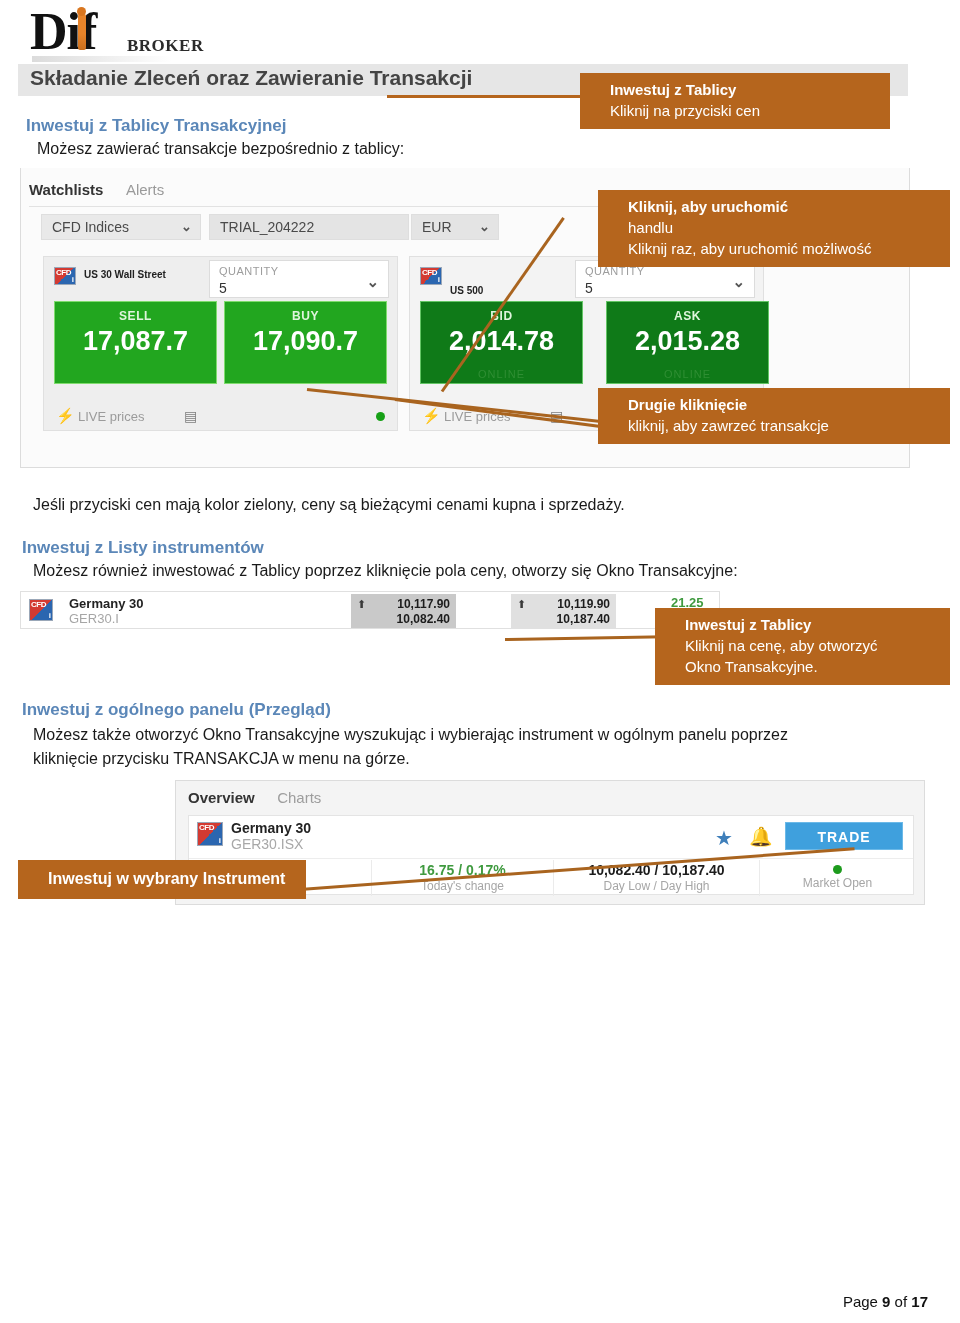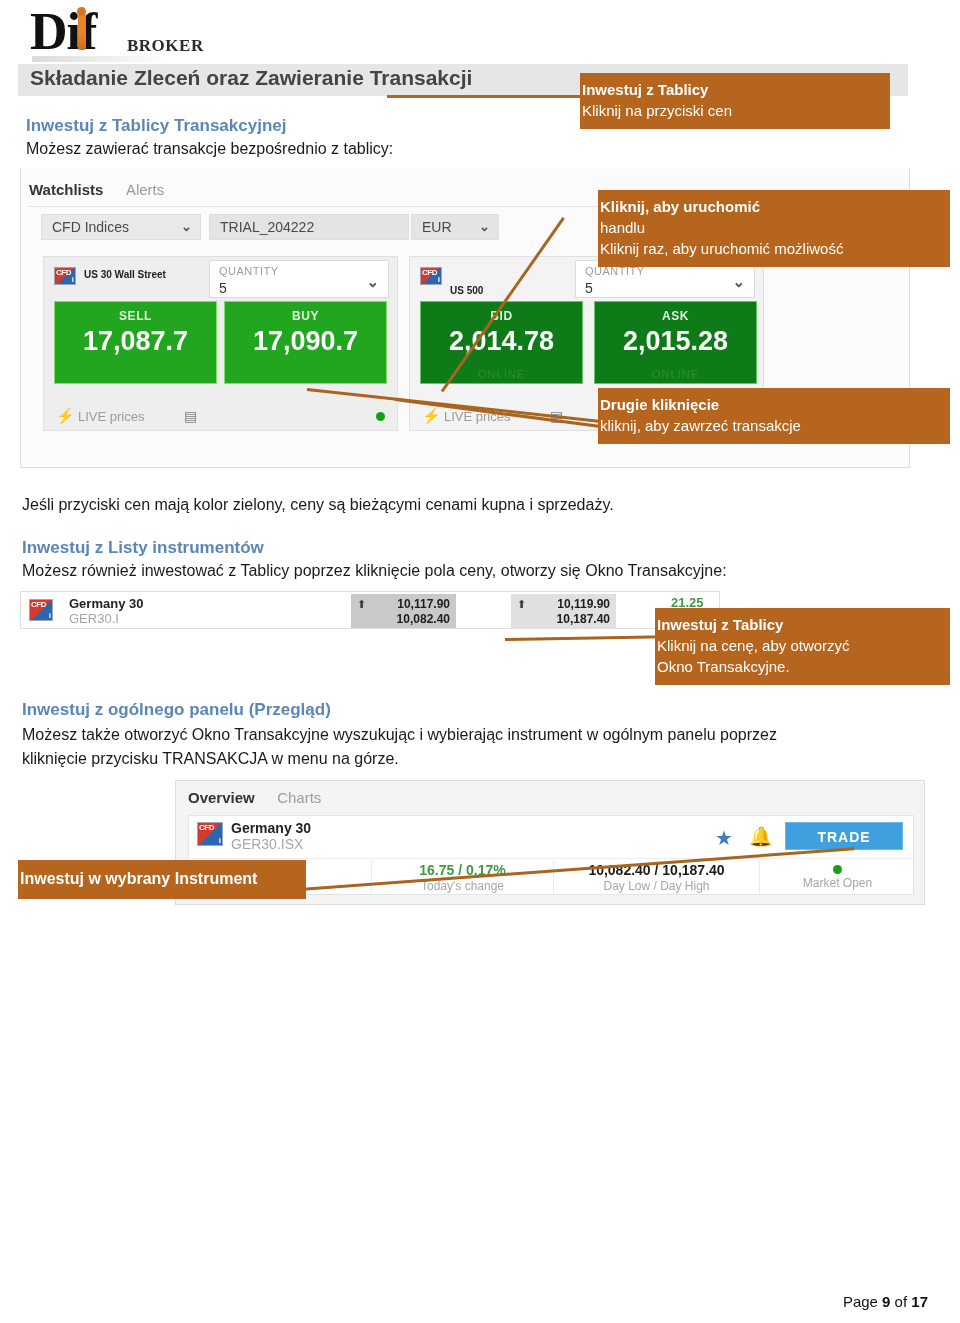--- a/index.html
+++ b/index.html
@@ -53,27 +53,27 @@
     position:absolute; left:387px; top:95px; width:280px; height:3px;
     background:#b5651d;
   }
 
   
   .h-blue {
     position:absolute; font-size:17px; font-weight:bold; color:#5b87b8;
     white-space:nowrap;
   }
   .p-black {
-    position:absolute; font-size:16px; color:#1a1a1a;
+    position:absolute; font-size:16px; color:#1a1a1a;margin-left:11px;
   }
 
   
   .callout {
     position:absolute; background:#b5651d; color:#fff;
-    padding:7px 13px 8px 2px; z-index:40;
+    padding:7px 13px 8px 30px; z-index:40;
     box-shadow: 0 0 0 0 rgba(0,0,0,0);
   }
   .callout .ct { font-size:15px; font-weight:bold; line-height:20px; white-space:nowrap; }
   .callout .cb { font-size:15px; font-weight:normal; line-height:21px; }
   .callout.single .ct { font-size:16px; }
 
   
   .conn { position:absolute; background:#a9641f; height:3px; transform-origin:0 50%; z-index:35; }
 
   
@@ -244,21 +244,21 @@
           <div class="qty-label">QUANTITY</div>
           <div class="qty-val">5</div>
           <div class="qty-caret">⌄</div>
         </div>
       </div>
       <div class="pbtn dark" style="left:10px; top:44px; width:163px; height:83px;">
         <div class="pl">BID</div>
         <div class="pv">2,014.78</div>
         <div class="online">ONLINE</div>
       </div>
-      <div class="pbtn dark" style="left:184px; top:44px; width:163px; height:83px;">
+      <div class="pbtn dark" style="left:196px; top:44px; width:163px; height:83px;">
         <div class="pl">ASK</div>
         <div class="pv">2,015.28</div>
         <div class="online">ONLINE</div>
       </div>
       <div class="cardfoot">
         <div class="bolt" style="left:12px; top:5px;">⚡</div>
         <div class="live" style="left:34px; top:7px;">LIVE prices</div>
         <div class="ledger" style="left:140px; top:6px;">▤</div>
       </div>
     </div>

